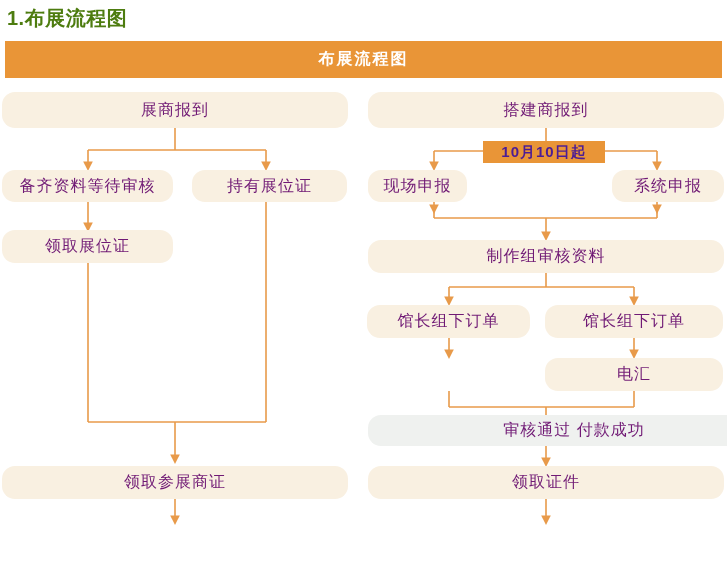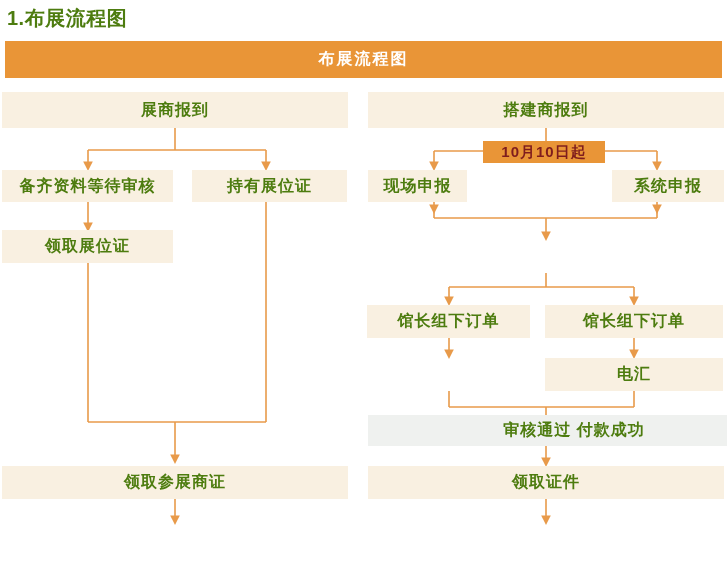--- a/index.html
+++ b/index.html
@@ -11,28 +11,28 @@
     position:absolute;left:7px;top:5px;font-size:20px;font-weight:bold;
     color:#4d7c0f;letter-spacing:0.5px;
   }
   .header-bar{
     position:absolute;left:5px;top:41px;width:717px;height:37px;
     background:#e99537;display:flex;align-items:center;justify-content:center;
   }
   .header-bar span{color:#ffffff;font-size:16px;font-weight:bold;letter-spacing:2px;}
   svg.connectors{position:absolute;left:0;top:0;z-index:1;}
   .node{
-    position:absolute;z-index:2;background:#f9f0e1;color:#4d7c0f;
-    font-size:16px;font-weight:bold;display:flex;align-items:center;
-    justify-content:center;letter-spacing:1px;white-space:pre;
+    position:absolute;z-index:2;background:#f9f0e1;color:#701a75;
+    font-size:16px;font-weight:normal;display:flex;align-items:center;
+    justify-content:center;letter-spacing:1px;white-space:pre;border-radius:13px;
   }
   .node.gray{background:#eff1ef;padding-left:28px;}
   .badge{
     position:absolute;z-index:3;left:483px;top:141px;width:122px;height:22px;
-    background:#e99537;color:#7f1d1d;font-size:15px;font-weight:bold;
+    background:#e99537;color:#4c1d95;font-size:15px;font-weight:bold;
     display:flex;align-items:center;justify-content:center;letter-spacing:1px;
   }
   .footer-bar{
     position:absolute;z-index:2;left:3px;top:525px;width:721px;height:38px;
     background:#e99537;color:#ffffff;font-size:17px;font-weight:bold;
     display:flex;align-items:center;justify-content:center;letter-spacing:2px;
   }
 </style>
 </head>
 <body>
@@ -92,20 +92,21 @@
   <div class="node" style="left:2px;top:92px;width:346px;height:36px;">展商报到</div>
   <div class="node" style="left:2px;top:170px;width:171px;height:32px;">备齐资料等待审核</div>
   <div class="node" style="left:192px;top:170px;width:155px;height:32px;">持有展位证</div>
   <div class="node" style="left:2px;top:230px;width:171px;height:33px;">领取展位证</div>
   <div class="node" style="left:2px;top:466px;width:346px;height:33px;">领取参展商证</div>
 
   <div class="node" style="left:368px;top:92px;width:356px;height:36px;">搭建商报到</div>
   <div class="badge">10月10日起</div>
   <div class="node" style="left:368px;top:170px;width:99px;height:32px;">现场申报</div>
   <div class="node" style="left:612px;top:170px;width:112px;height:32px;">系统申报</div>
+  <div class="node" style="left:368px;top:240px;width:356px;height:33px;">制作组审核资料</div>
   <div class="node" style="left:367px;top:305px;width:163px;height:33px;">馆长组下订单</div>
   <div class="node" style="left:545px;top:305px;width:178px;height:33px;">馆长组下订单</div>
   <div class="node" style="left:545px;top:358px;width:178px;height:33px;">电汇</div>
   <div class="node gray" style="left:368px;top:415px;width:356px;height:31px;">审核通过 付款成功</div>
   <div class="node" style="left:368px;top:466px;width:356px;height:33px;">领取证件</div>
 
 
 </div>
 
 </body></html>

